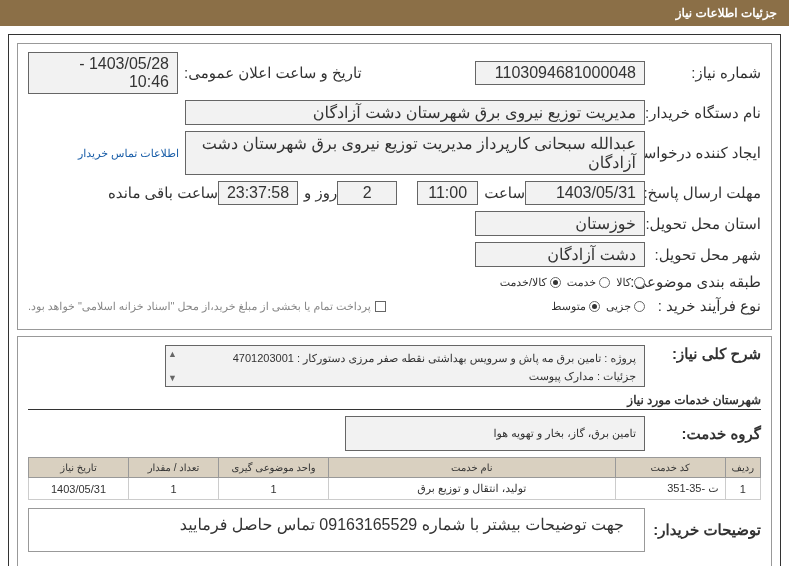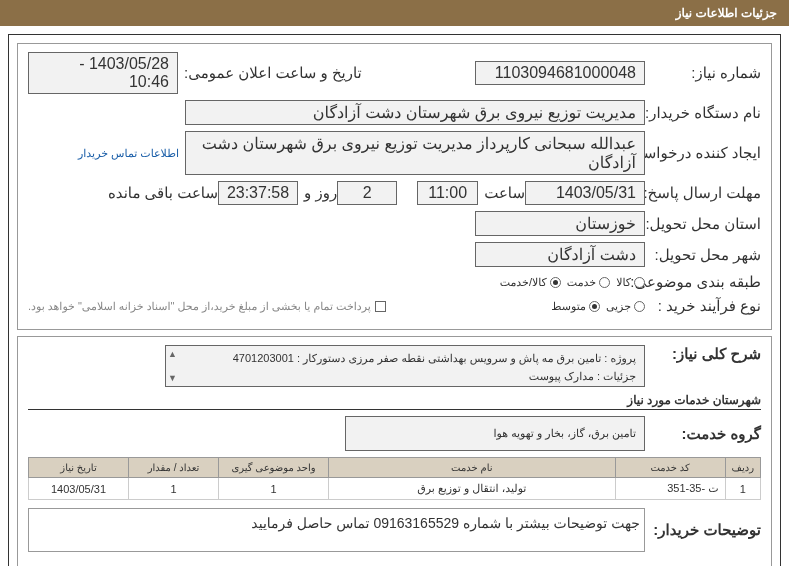--- a/index.html
+++ b/index.html
@@ -138,23 +138,23 @@
 }
 table.data-table td {
   border: 1px solid #ccc;
   padding: 4px 6px;
   font-size: 11px;
   text-align: center;
   background: #fff;
 }
 .desc-box {
   border: 1px solid #999;
-  padding: 6px 4px;
+  padding: 6px 20px;
   min-height: 44px;
-  font-size: 14px;
+  font-size: 16px;
   text-align: right;
   background: #fff;
   flex: 1;
 }
 .btn-row {
   text-align: center;
   margin-top: 16px;
 }
 .btn {
   border: 1px solid #666;

